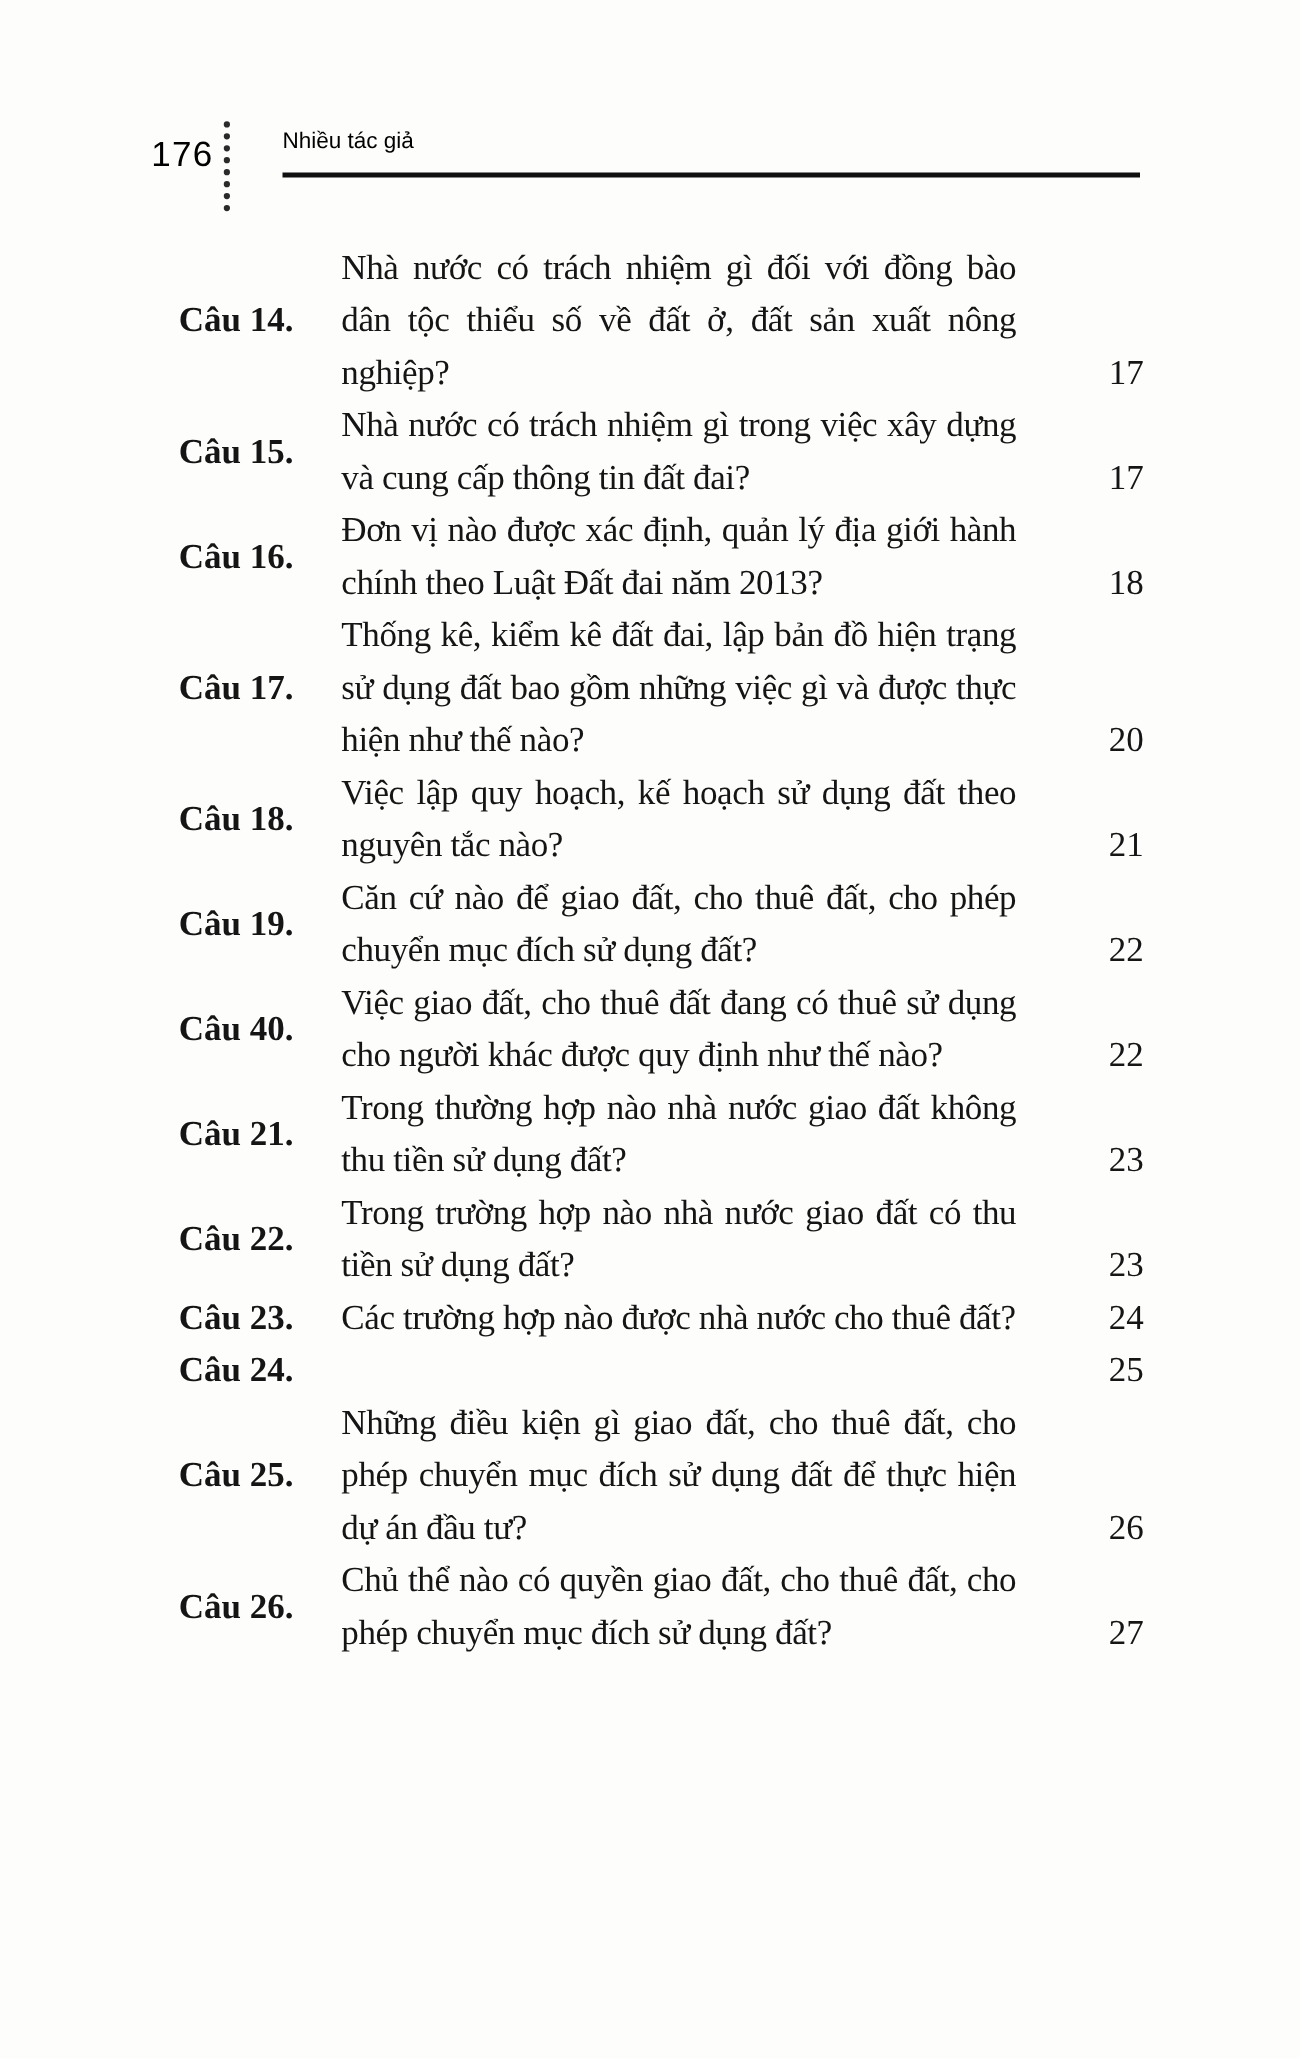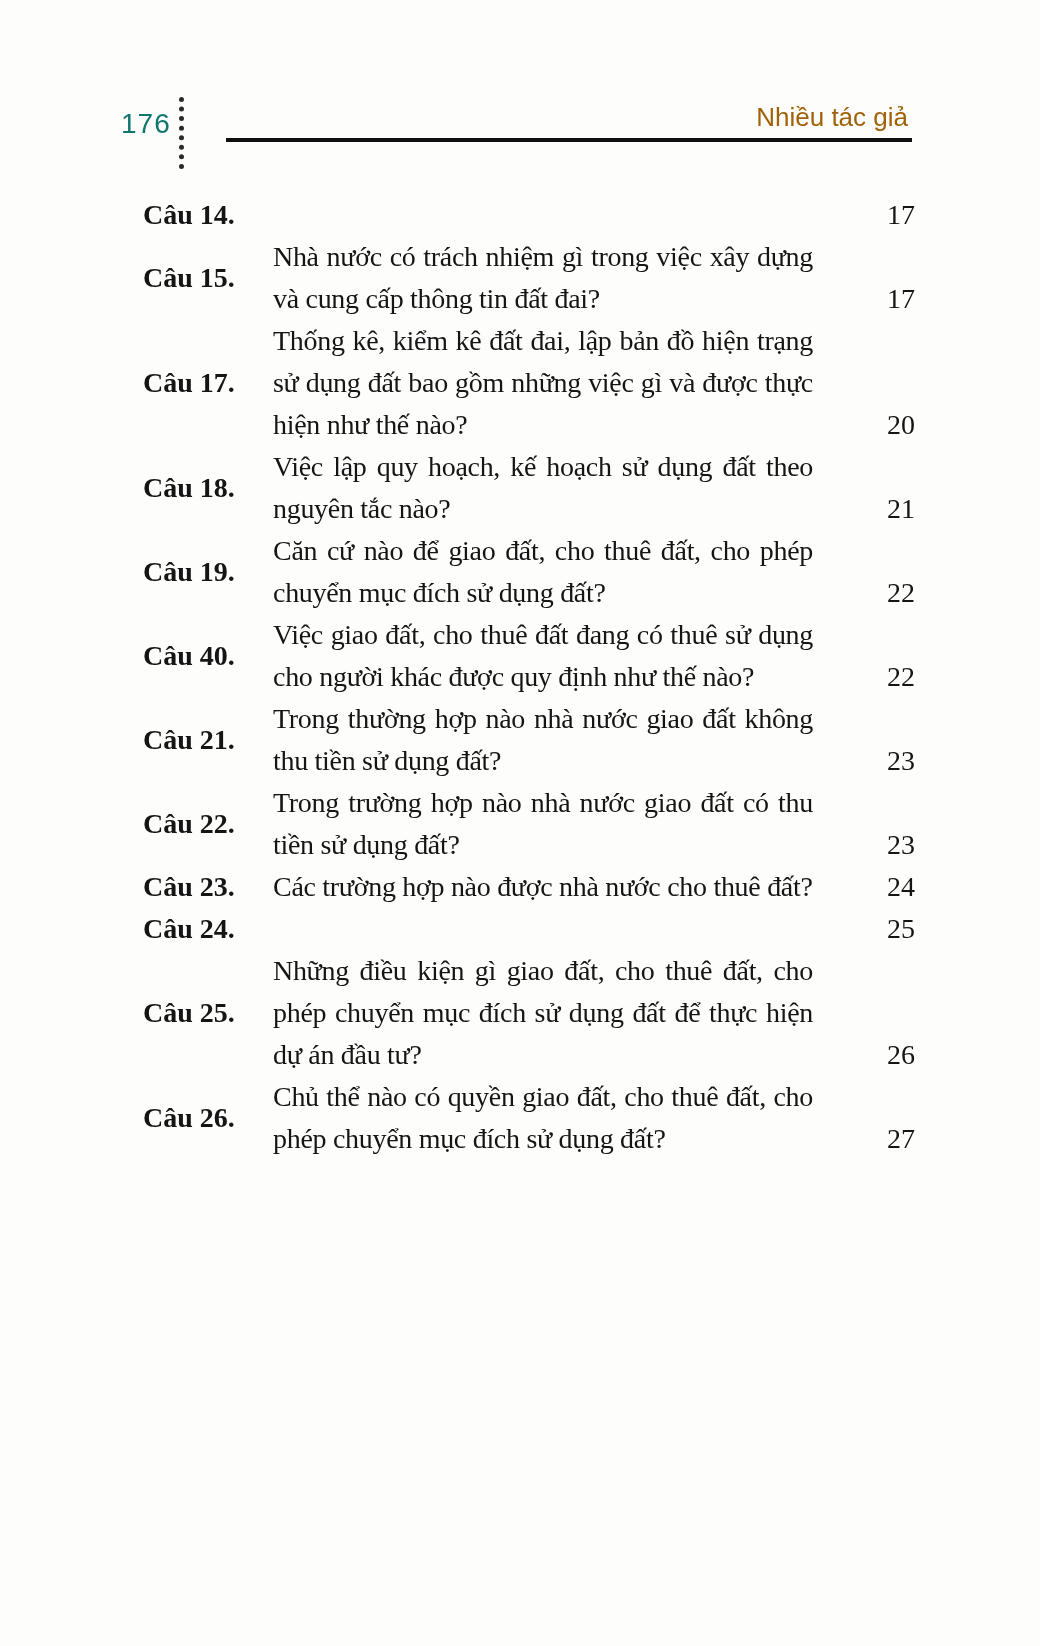--- a/index.html
+++ b/index.html
@@ -16,40 +16,40 @@
 
   
   .folio {
     position: absolute;
     left: 121px;
     top: 108px;
     font-family: "Liberation Sans", sans-serif;
     font-size: 28px;
     font-weight: 500;
     letter-spacing: 1px;
-    color: #0f766e;
+    color: #000000;
   }
   .chain {
     position: absolute;
     left: 179px;
     top: 97px;
     height: 72px;
     width: 0;
     border-left: 5px dotted #2a2a2a;
   }
   .running-title {
     position: absolute;
     left: 226px;
     top: 102px;
     width: 682px;
-    text-align: right;
+    text-align: left;
     font-family: "Liberation Sans", sans-serif;
-    font-size: 26px;
+    font-size: 18px;
     font-weight: 500;
-    color: #a16207;
+    color: #000000;
   }
   .header-rule {
     position: absolute;
     left: 226px;
     top: 138px;
     width: 686px;
     height: 4px;
     background: #101010;
   }
 
@@ -93,29 +93,35 @@
 
 <div class="chain"></div>
 
 <div class="running-title">Nhiều tác giả</div>
 
 <div class="header-rule"></div>
 
 <div class="toc">
   <div class="entry">
     <div class="entry-label">Câu 14.</div>
+    <div class="entry-question">Nhà nước có trách nhiệm gì đối với đồng bào dân tộc thiểu số về đất ở, đất sản xuất nông nghiệp?</div>
     <div class="entry-page">17</div>
   </div>
 
   <div class="entry">
     <div class="entry-label">Câu 15.</div>
     <div class="entry-question">Nhà nước có trách nhiệm gì trong việc xây dựng và cung cấp thông tin đất đai?</div>
     <div class="entry-page">17</div>
   </div>
 
+  <div class="entry">
+    <div class="entry-label">Câu 16.</div>
+    <div class="entry-question">Đơn vị nào được xác định, quản lý địa giới hành chính theo Luật Đất đai năm 2013?</div>
+    <div class="entry-page">18</div>
+  </div>
 
   <div class="entry">
     <div class="entry-label">Câu 17.</div>
     <div class="entry-question">Thống kê, kiểm kê đất đai, lập bản đồ hiện trạng sử dụng đất bao gồm những việc gì và được thực hiện như thế nào?</div>
     <div class="entry-page">20</div>
   </div>
 
   <div class="entry">
     <div class="entry-label">Câu 18.</div>
     <div class="entry-question">Việc lập quy hoạch, kế hoạch sử dụng đất theo nguyên tắc nào?</div>

